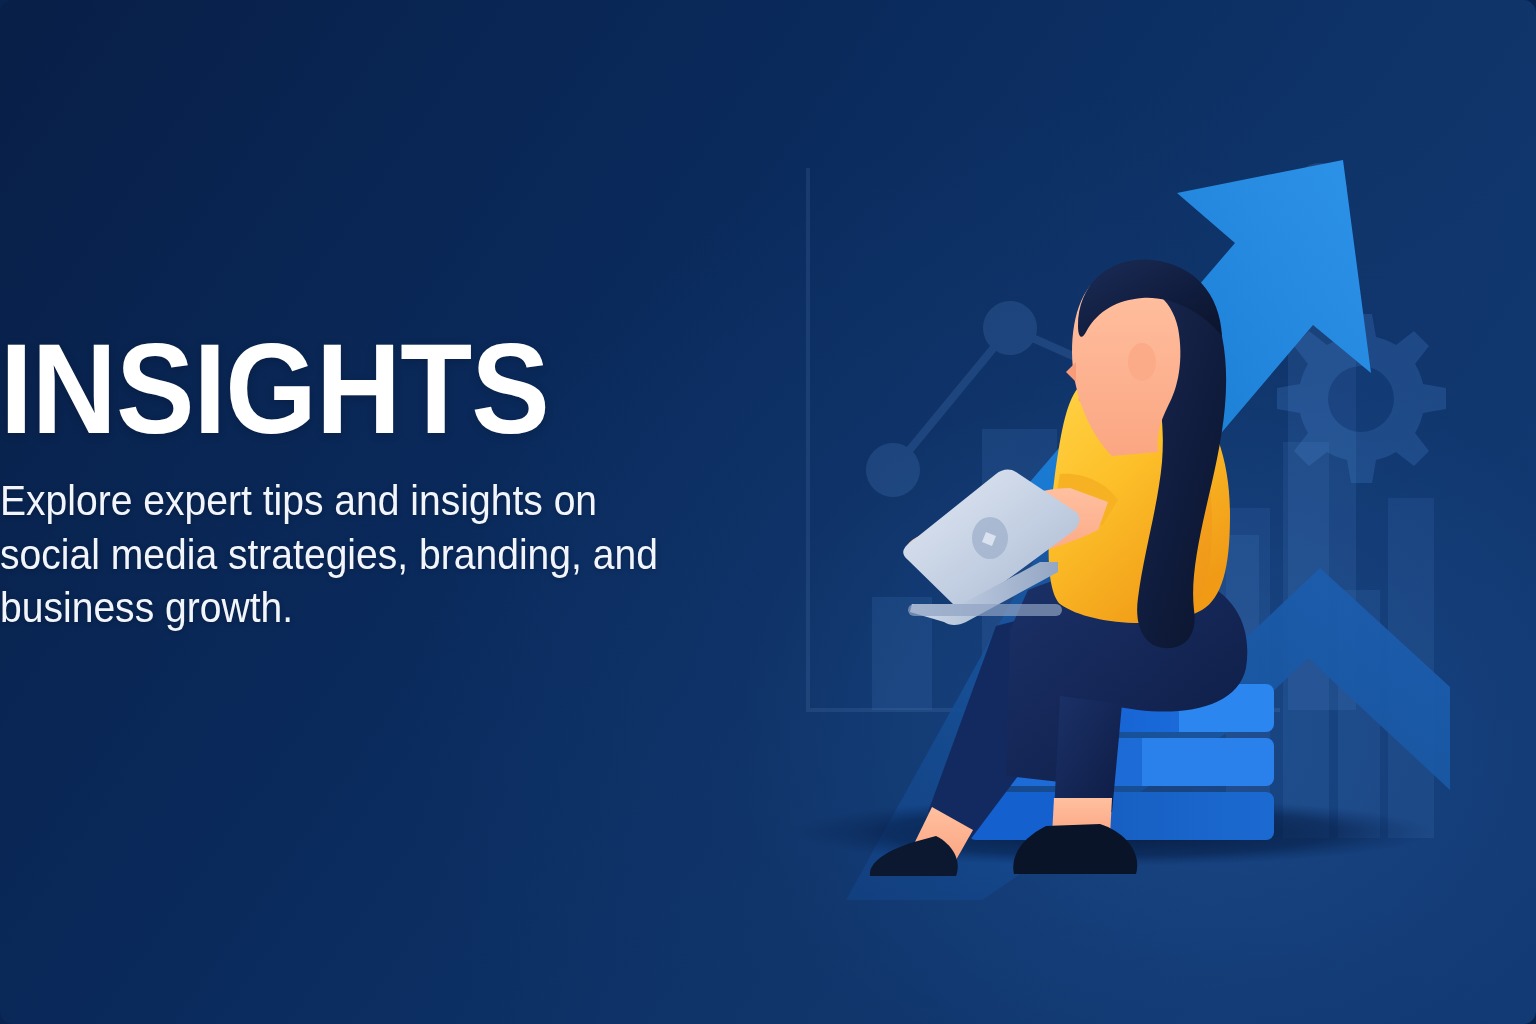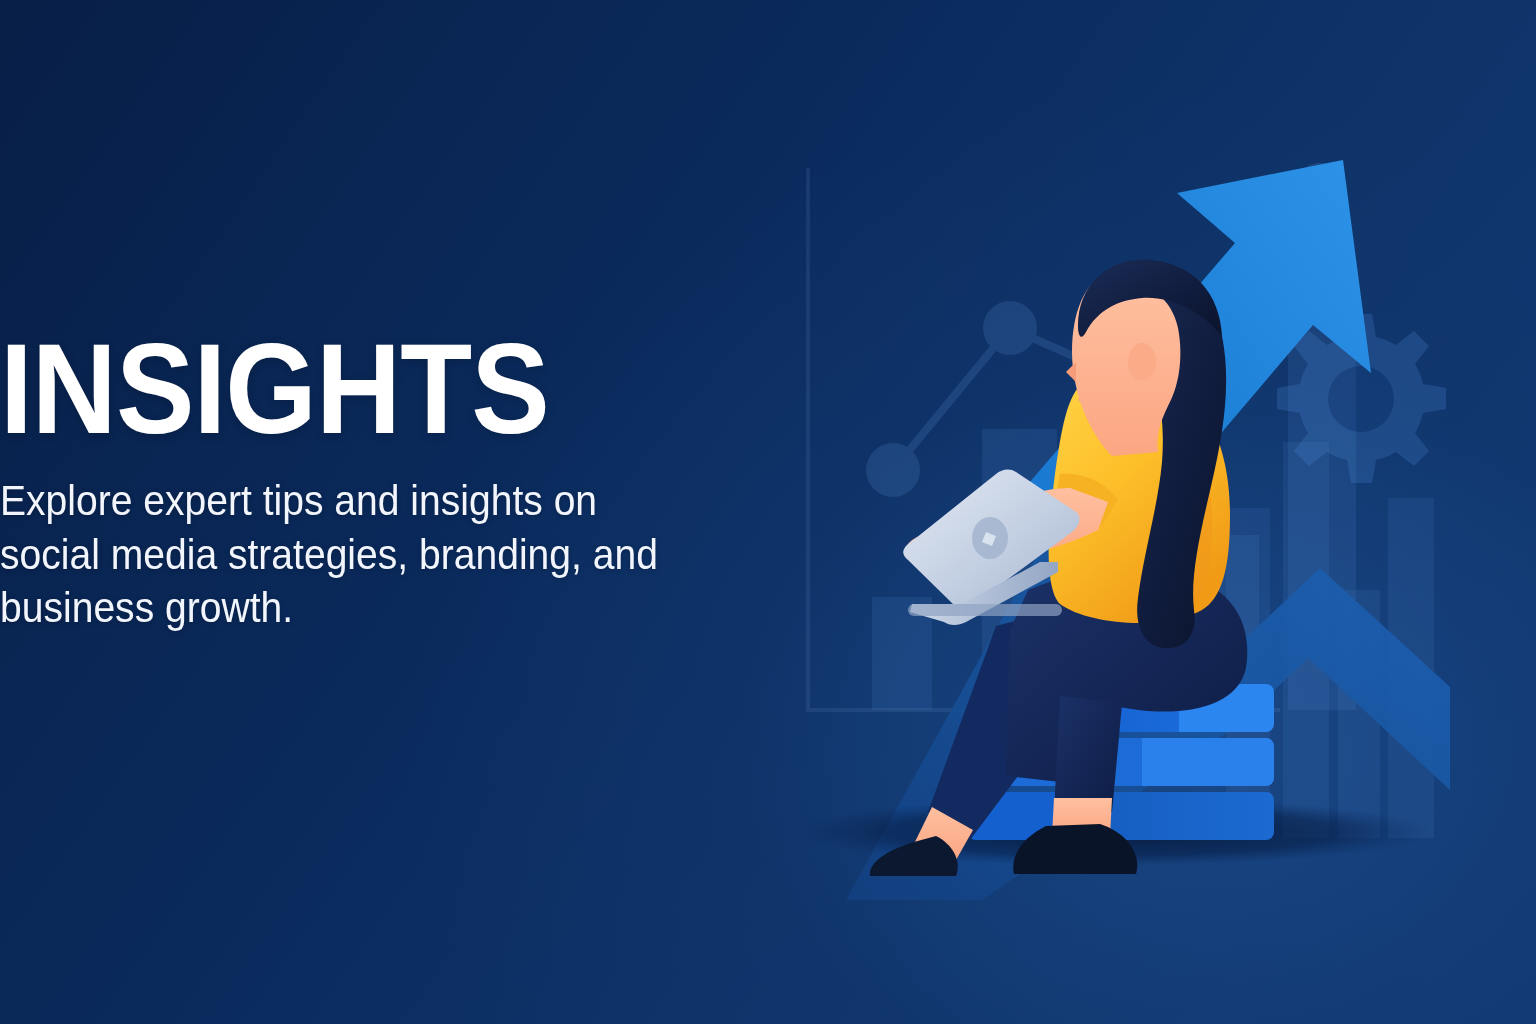--- a/index.html
+++ b/index.html
@@ -10,20 +10,21 @@
     background:#08234f;
     font-family:"Liberation Sans", sans-serif;
   }
   #banner {
     position:relative;
     width:1536px; height:1024px;
     overflow:hidden;
     background:
       radial-gradient(ellipse 1100px 900px at 78% 72%, rgba(27,74,138,0.85) 0%, rgba(18,55,110,0.45) 42%, rgba(10,36,82,0.0) 72%),
       linear-gradient(125deg, #081f47 0%, #0a2a5c 38%, #0e3368 62%, #123c78 100%);
+    border-radius: 13px;
   }
 
   
   #art {
     position:absolute;
     left:760px; top:70px;
     width:720px; height:830px;
   }
   #art svg { display:block; width:100%; height:100%; }
 

